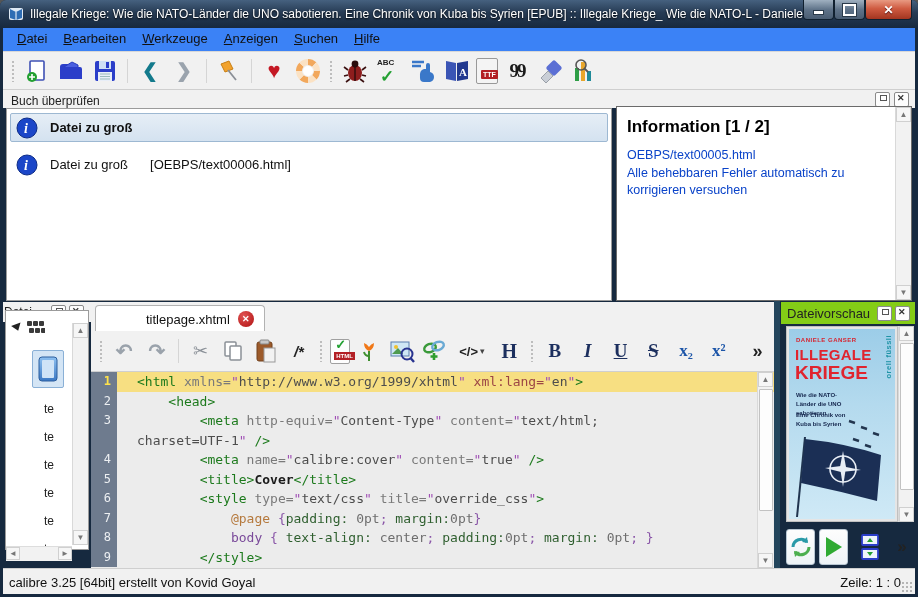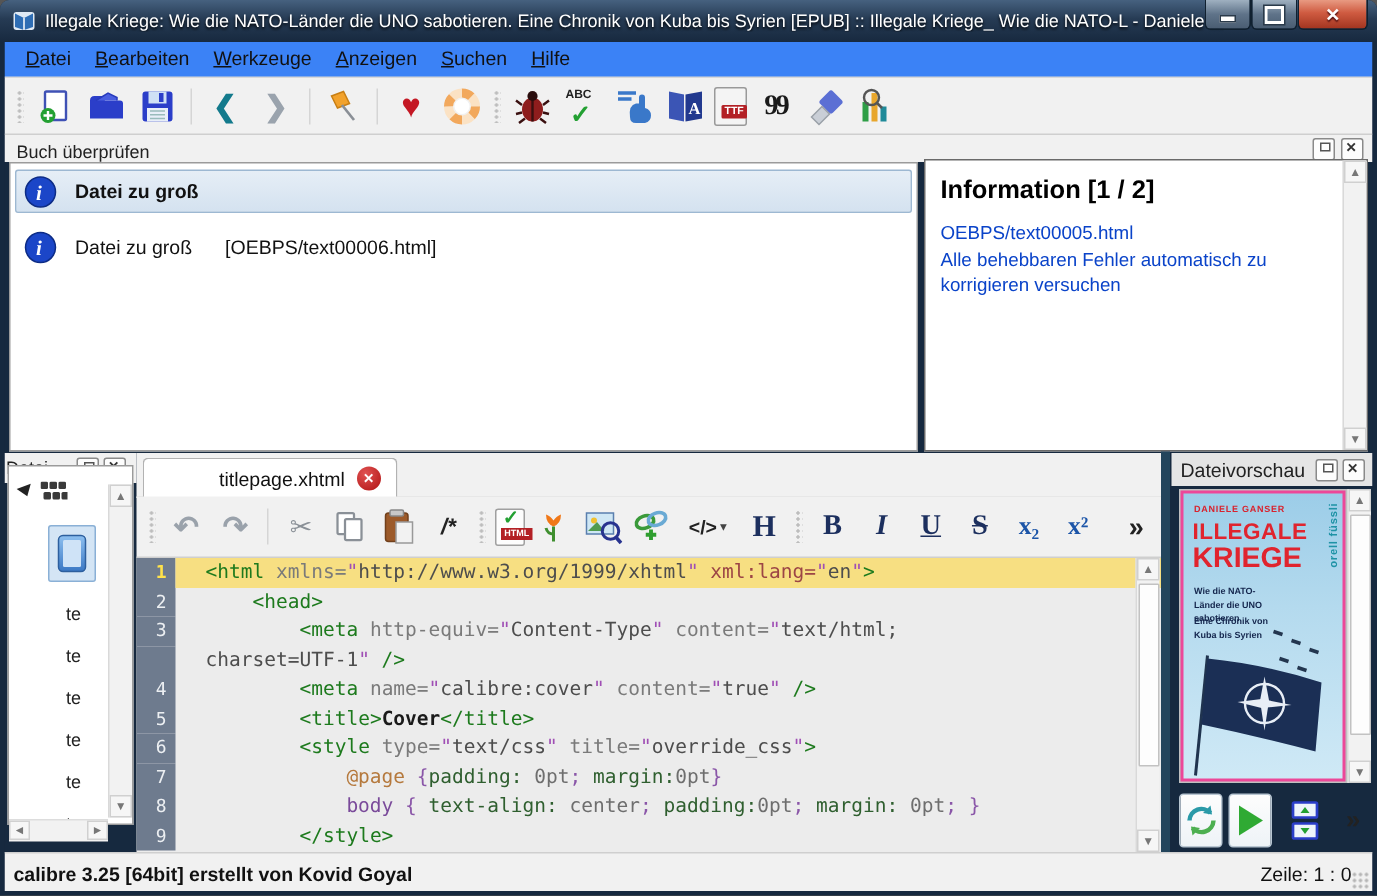--- a/index.html
+++ b/index.html
@@ -121,45 +121,45 @@
   .code-row.hl .line{background:#f7df82;}
   .tk-tag{color:#1d7a1d;} .tk-attr{color:#7a7a7a;} .tk-ns{color:#9c4545;}
   .tk-q{color:#a04fb5;} .tk-val{color:#4d4d4d;}
   .tk-b{color:#1a1a1a;font-weight:bold;}
   .tk-at{color:#b5793d;} .tk-prop{color:#2f5f2f;font-weight:normal;text-align:center;}
   .tk-cv{color:#6e6e6e;} .tk-pp{color:#8a56a8;} .tk-sel{color:#7a4a9a;}
   #ed-vscroll{left:757px;top:372px;height:196px;}
 
   #dock-sep{left:774px;top:301px;width:6px;height:267px;background:#23455c;}
 
-  #pv-header{left:781px;top:302px;width:134px;height:22px;background:#e5e5e5;display:flex;align-items:center;}
+  #pv-header{left:781px;top:302px;width:134px;height:22px;background:#84cc16;display:flex;align-items:center;}
   #pv-title{font-size:13px;color:#222;padding-left:6px;}
   #pv-ctrls{position:absolute;left:96px;top:4px;display:flex;gap:3px;}
-  #cover-box{left:786px;top:326px;width:112px;height:196px;background:#ec4899;border:1px solid #c0c0c0;box-sizing:border-box;}
+  #cover-box{left:786px;top:326px;width:112px;height:196px;background:#e5e5e5;border:1px solid #c0c0c0;box-sizing:border-box;}
   #pv-vscroll{left:898px;top:326px;height:196px;}
   #cover{position:absolute;left:2px;top:2px;width:106px;height:190px;overflow:hidden;
     background:linear-gradient(180deg,#9ccde8 0%,#b4daee 40%,#cfe9f6 100%);}
   #cover-author{position:absolute;left:7px;top:8px;font-size:6px;font-weight:bold;color:#d8232e;letter-spacing:.5px;}
   #cover-t1{position:absolute;left:6px;top:17px;font-size:15px;font-weight:900;color:#e0242e;letter-spacing:.3px;}
   #cover-t2{position:absolute;left:6px;top:33px;font-size:19px;font-weight:900;color:#e0242e;}
   #cover-s12{position:absolute;left:7px;top:62px;font-size:6px;font-weight:800;color:#14264d;line-height:1.5;width:60px;}
   #cover-s34{position:absolute;left:7px;top:82px;font-size:6px;font-weight:800;color:#14264d;line-height:1.5;width:60px;}
   #cover-pub{position:absolute;right:2px;top:6px;writing-mode:vertical-rl;transform:rotate(180deg);
     font-size:7.5px;font-weight:bold;color:#1f93a6;letter-spacing:.5px;}
   #cover-flag{position:absolute;left:0;bottom:0;}
 
   #pv-buttons{left:786px;top:528px;width:130px;height:38px;display:flex;align-items:center;gap:4px;}
   .pvbtn{width:34px;height:34px;border:1px solid #b8c6d2;border-radius:3px;background:linear-gradient(#fdfdfd,#eef3f7);
     display:flex;align-items:center;justify-content:center;}
   .play-tri{width:0;height:0;border-left:16px solid #2faa33;border-top:10px solid transparent;border-bottom:10px solid transparent;}
   .pv-more::before{content:"»";font-size:17px;font-weight:bold;color:#222;}
 
   #statusbar{left:3px;top:568px;width:912px;height:26px;background:#f1f1f1;border-top:1px solid #cfcfcf;
     display:flex;align-items:center;}
-  #status-left{font-size:13px;font-weight:bold;color:#111;padding-left:6px;}
+  #status-left{font-size:13px;font-weight:normal;color:#111;padding-left:6px;}
   #status-right{position:absolute;right:14px;font-size:13px;color:#111;}
   #grip-corner{position:absolute;right:2px;bottom:2px;width:12px;height:12px;
     background:radial-gradient(#b5b5b5 1px,transparent 1.2px) 0 0/4px 4px;}
 
   .edge{background:#16293f;}
 </style>
 </head>
 <body>
 
 <div id="stage">

